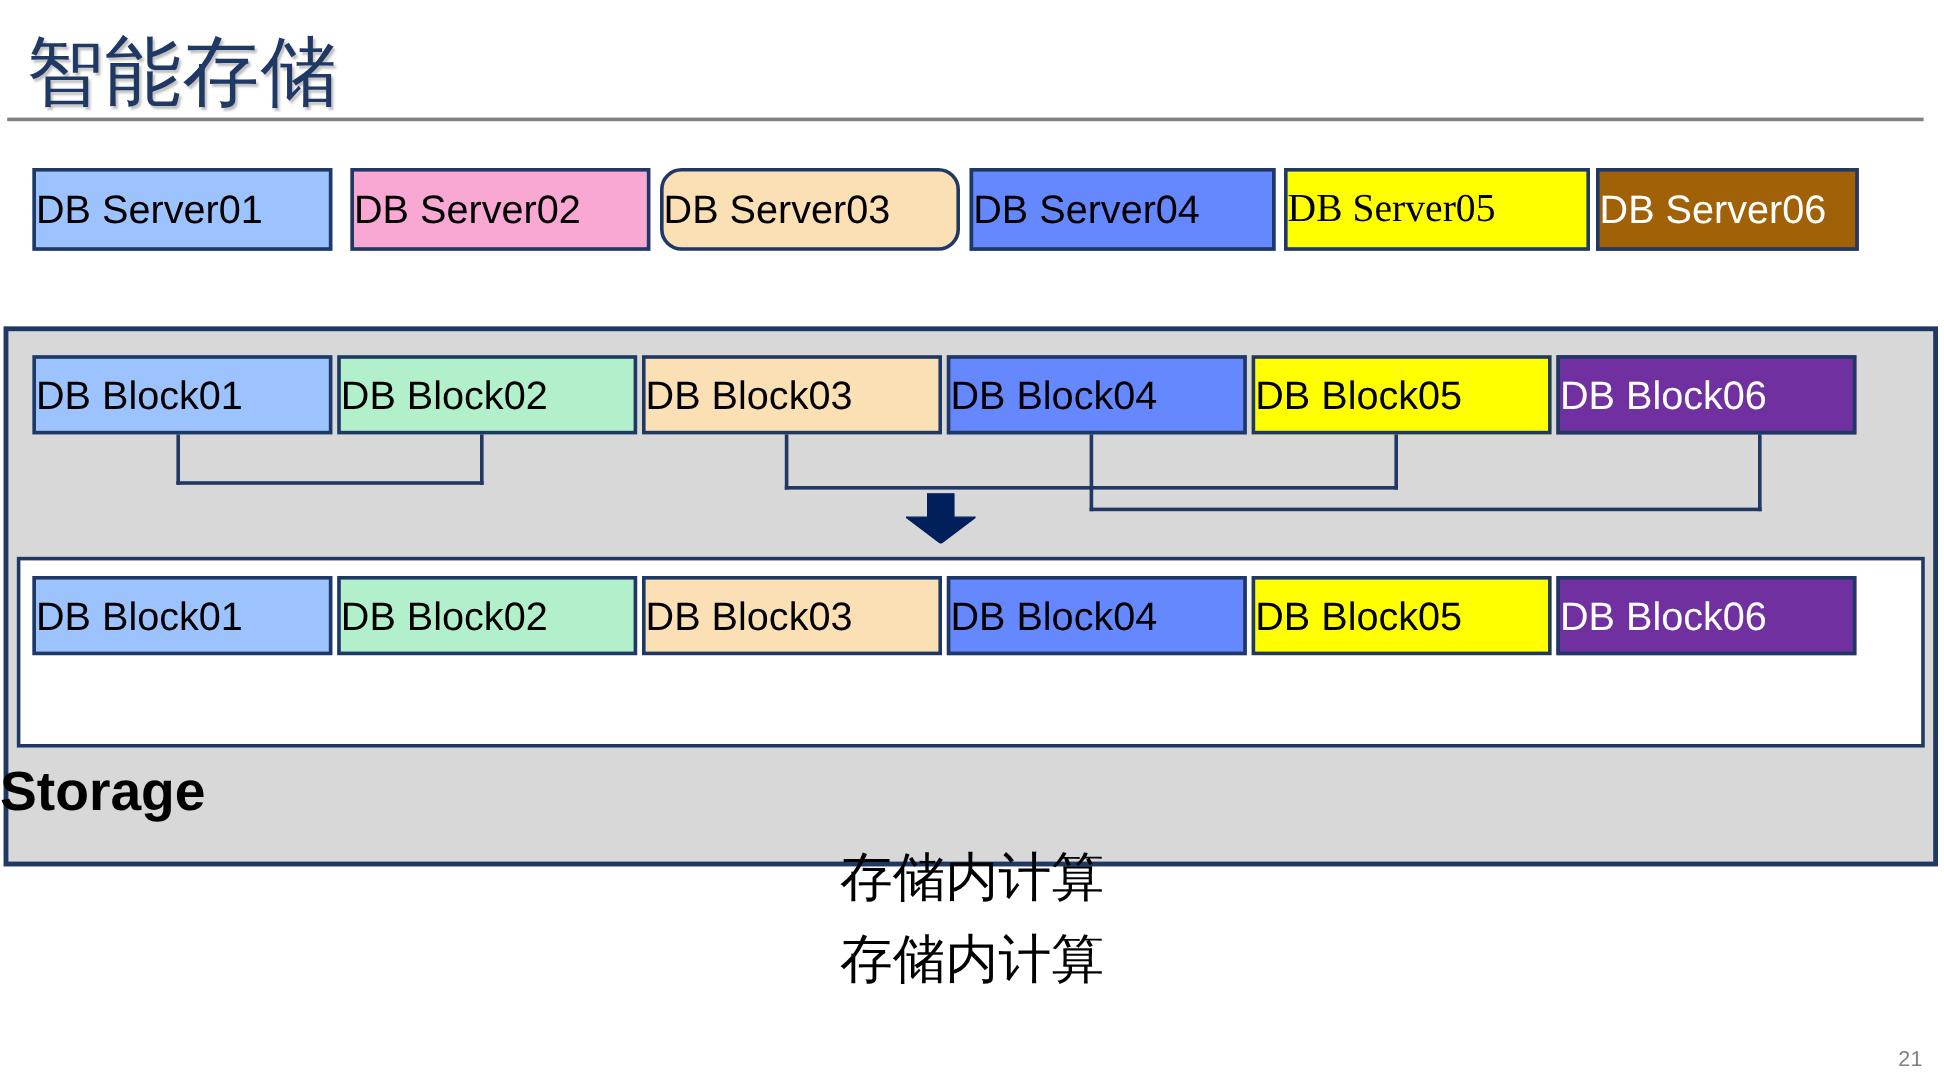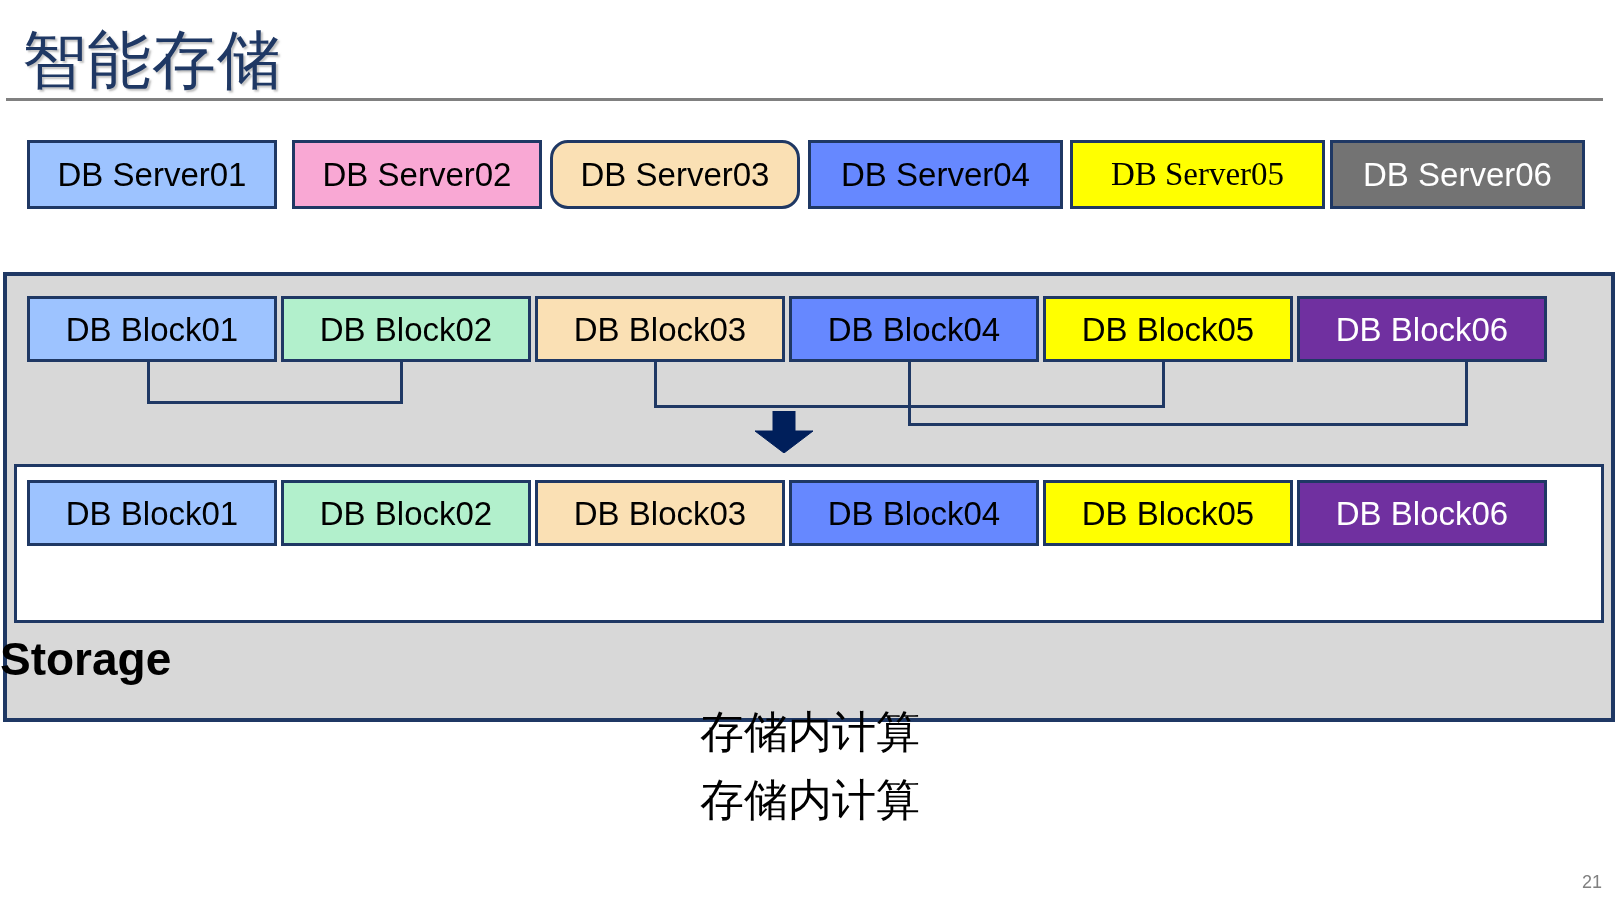--- a/index.html
+++ b/index.html
@@ -41,21 +41,20 @@
     height: 3px;
     background: #808080;
   }
 
   
   .node {
     position: absolute;
     border: 3px solid #1F3864;
     display: flex;
     align-items: center;
-    justify-content: center;
     font-size: 33px;
     line-height: 1;
     color: #000000;
     white-space: nowrap;
   }
 
   
   .server-row .node { top: 140px; height: 69px; }
 
   
@@ -160,21 +159,21 @@
       </div>
       <div class="node" style="left: 550px; width: 250px; background: rgb(250, 224, 180); color: rgb(0, 0, 0); border-radius: 18px;">
         <span>DB Server03</span>
       </div>
       <div class="node" style="left: 808px; width: 255px; background: rgb(102, 136, 255); color: rgb(0, 0, 0);">
         <span>DB Server04</span>
       </div>
       <div class="node" style="left: 1070px; width: 255px; background: rgb(255, 255, 0); color: rgb(0, 0, 0); font-family: Liberation Serif, serif;">
         <span>DB Server05</span>
       </div>
-      <div class="node" style="left: 1330px; width: 255px; background: #737373; color: rgb(255, 255, 255);">
+      <div class="node" style="left: 1330px; width: 219px; background: #a16207; color: rgb(255, 255, 255);">
         <span>DB Server06</span>
       </div>
     </div>
 
   <div id="storage-container"></div>
 
   <div class="block-row-upper" id="block-row-upper">
       <div class="node" style="left: 27px; width: 250px; background: rgb(157, 195, 255); color: rgb(0, 0, 0);">
         <span>DB Block01</span>
       </div>

